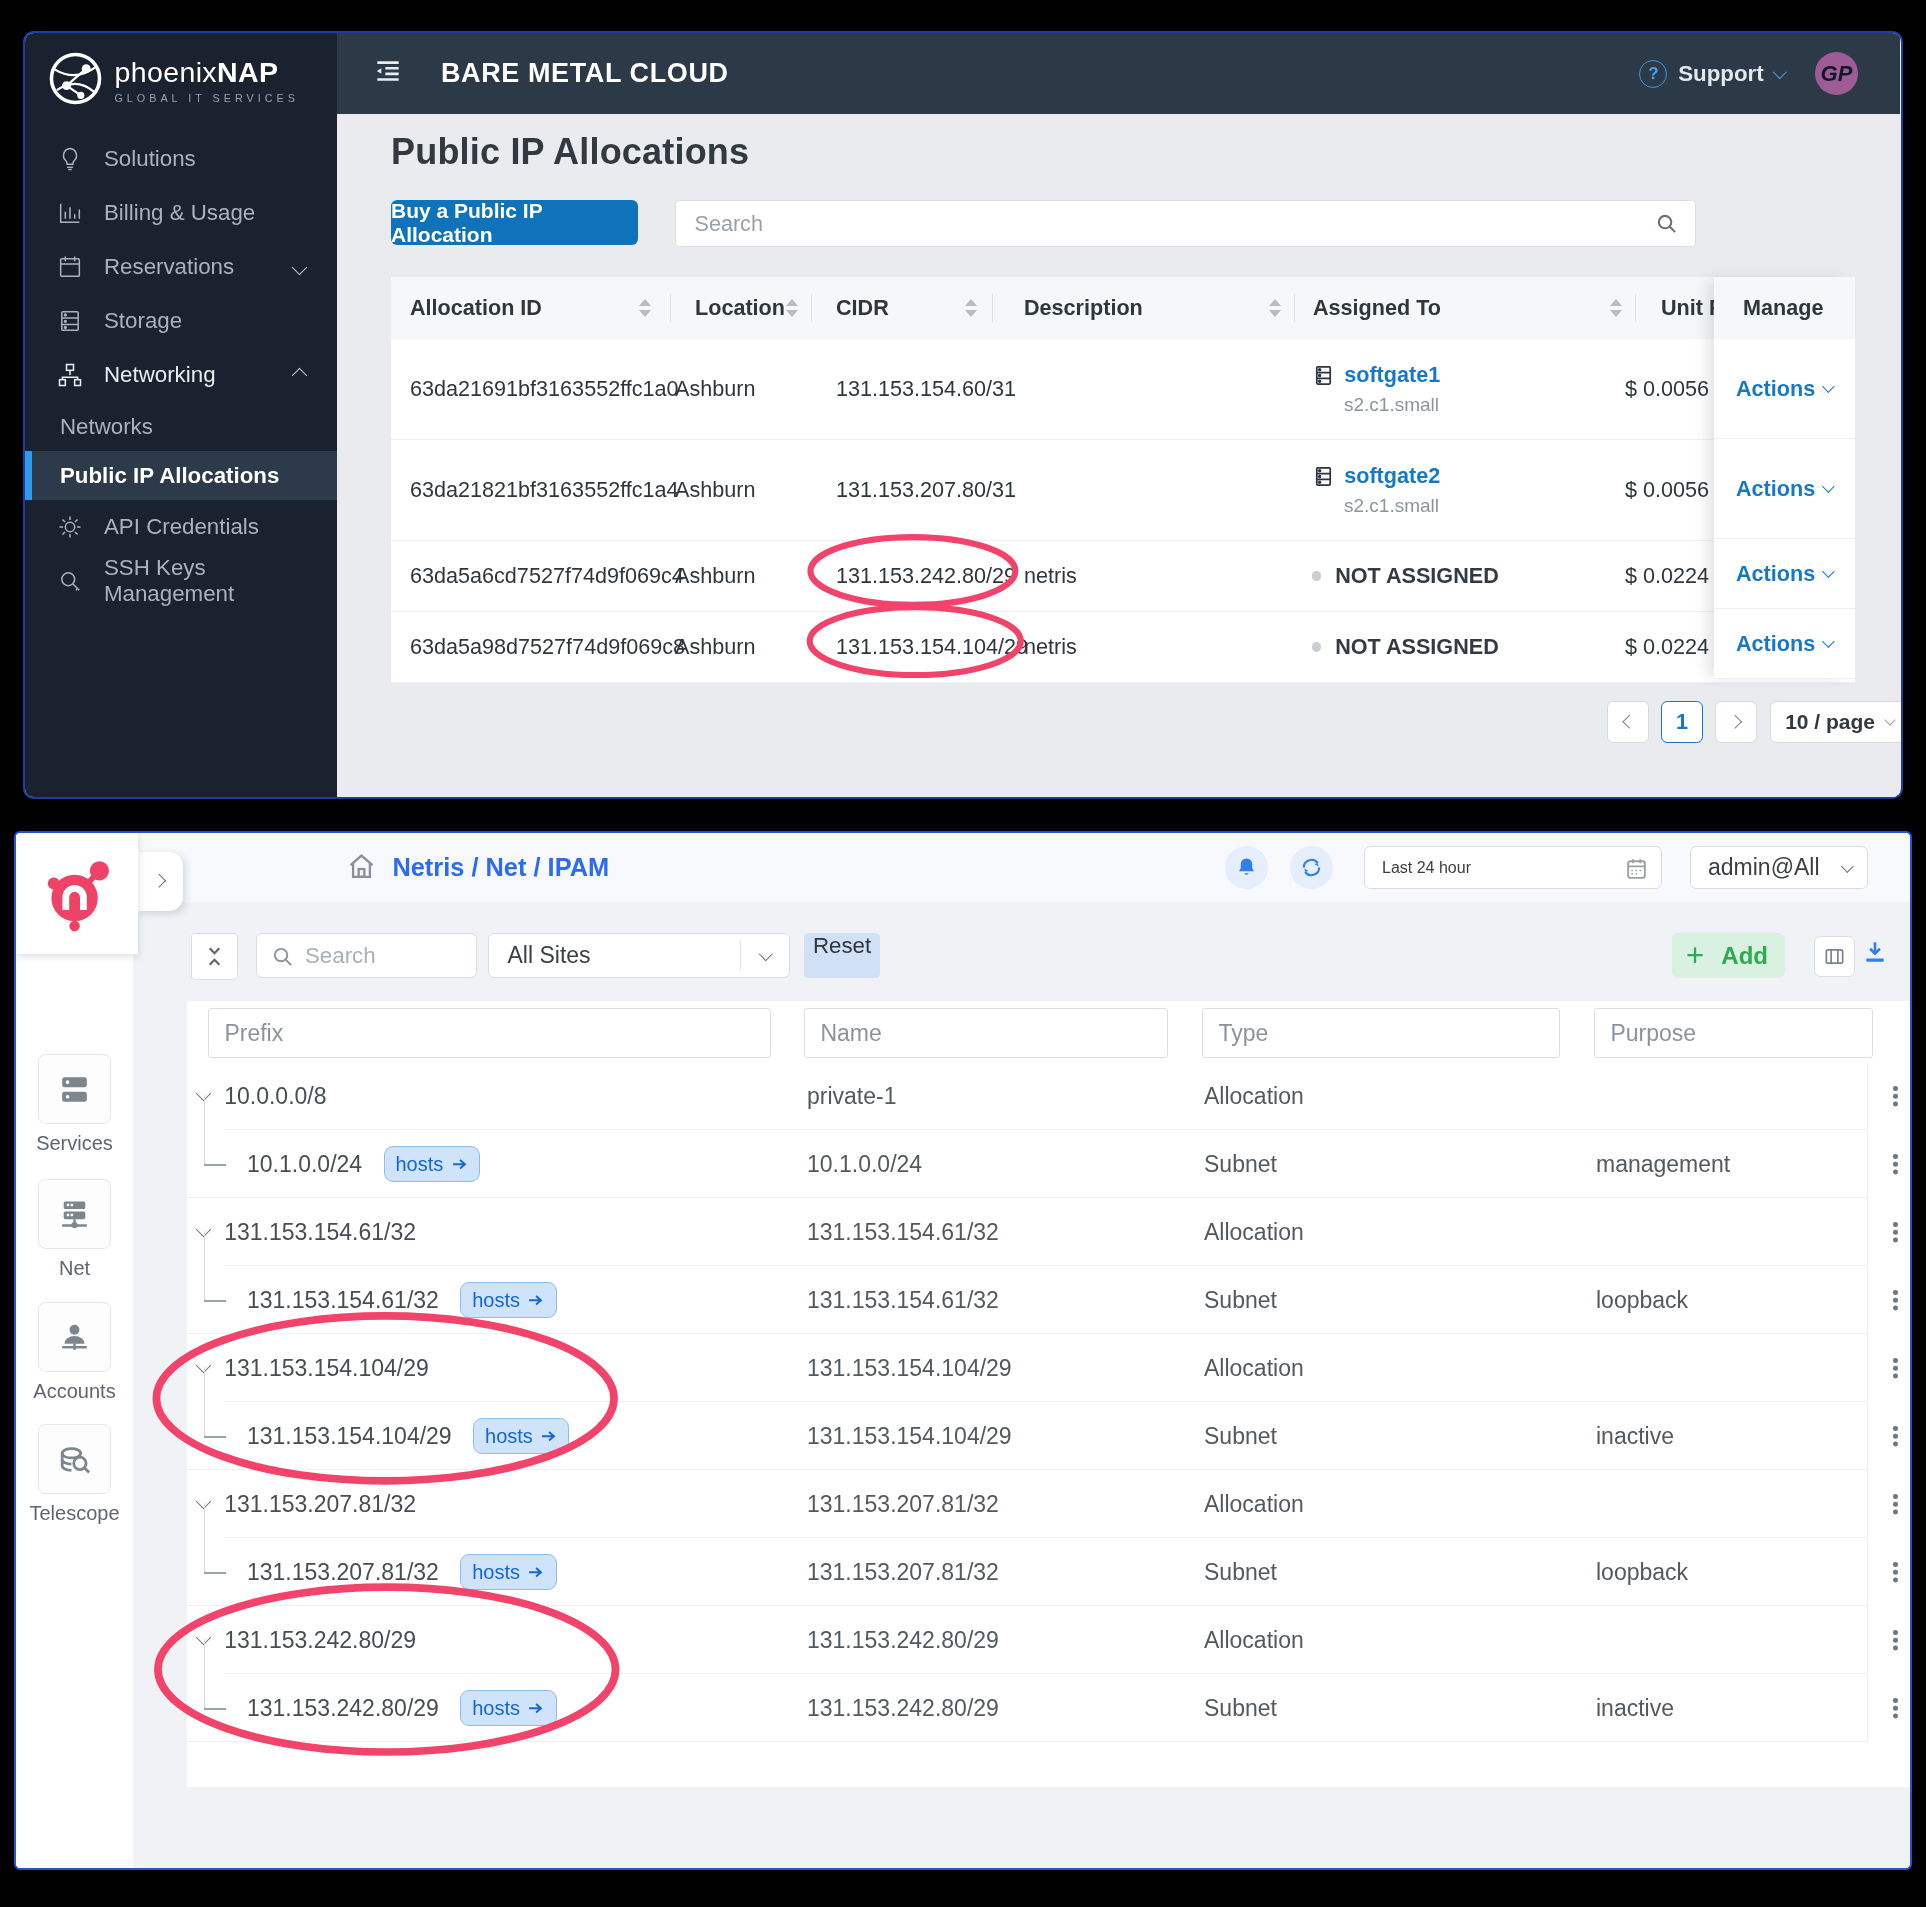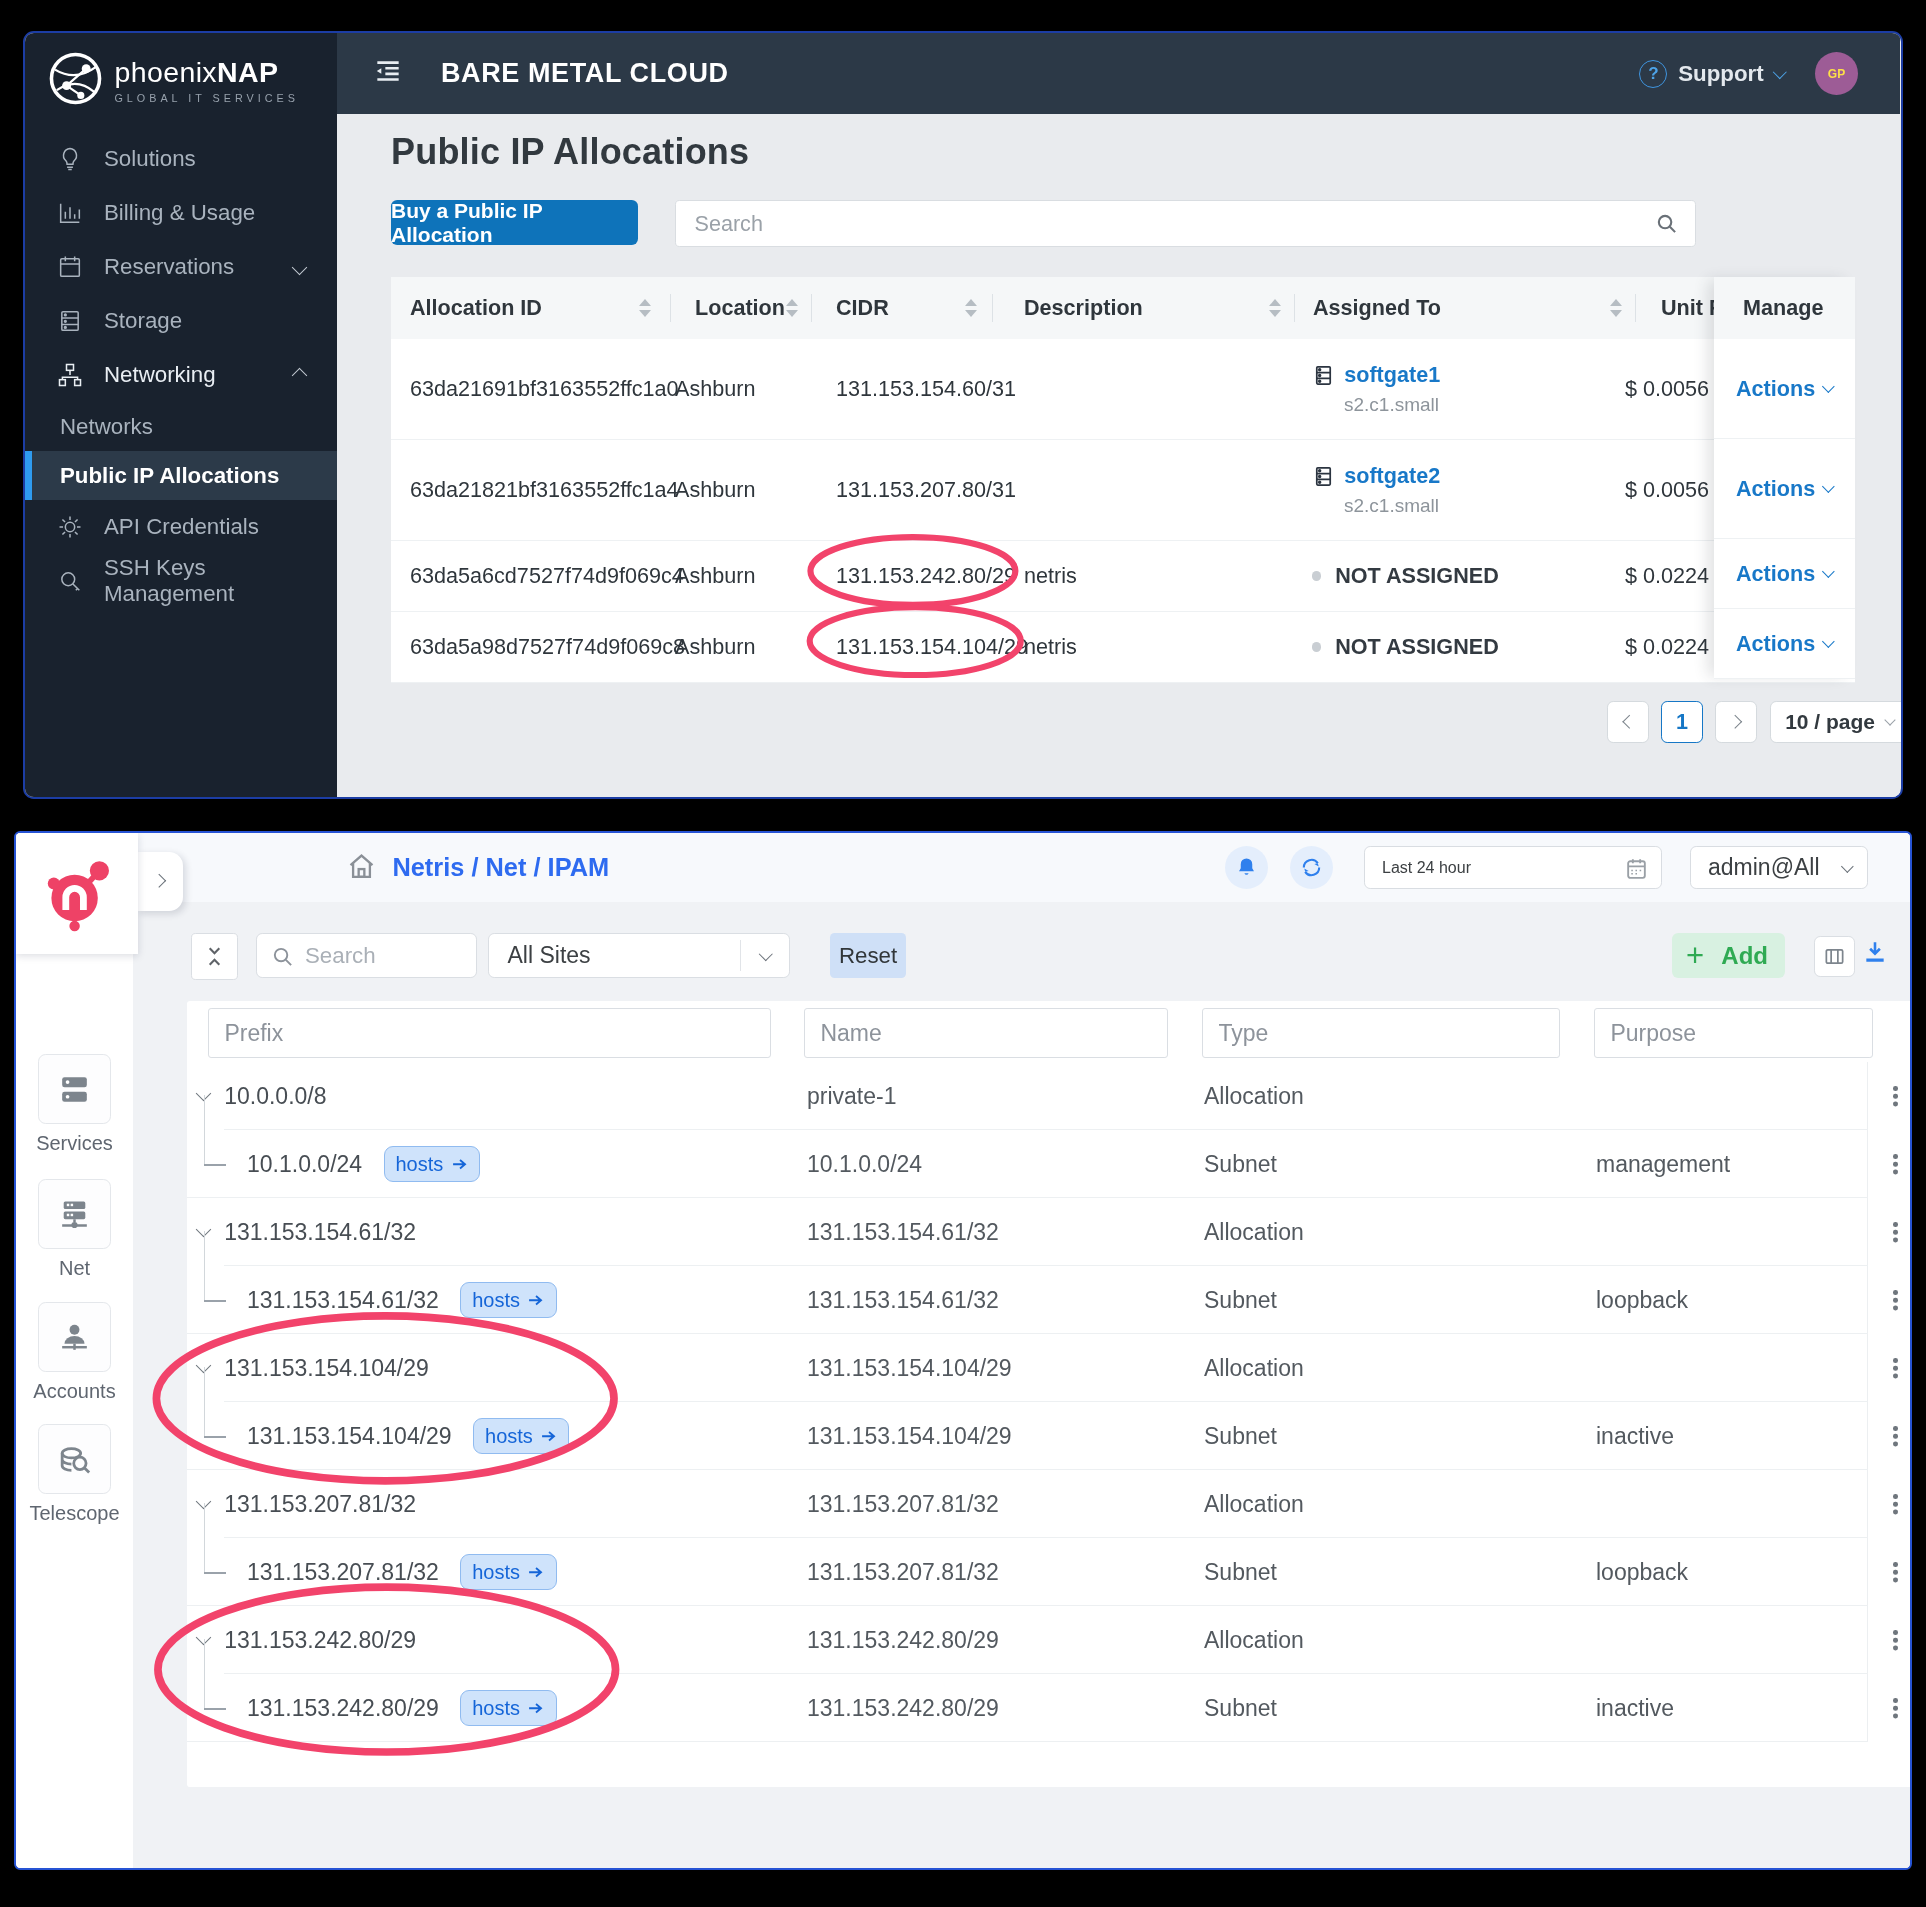--- a/index.html
+++ b/index.html
@@ -24,22 +24,22 @@
   .chev.up{transform:rotate(225deg);}
   .pnav-item .chev{position:absolute;right:32px;}
   #pnap-header{position:absolute;left:312px;top:0;width:1563px;height:81px;background:#2c3947;display:flex;align-items:center;}
   #pnap-header .collapse-ic{margin-left:35px;}
   #pnap-title{color:#fff;font-size:27px;font-weight:700;letter-spacing:0.6px;margin-left:37px;}
   #pnap-right{margin-left:auto;margin-right:42px;display:flex;align-items:center;gap:31px;}
   #support{display:flex;align-items:center;gap:10.8px;color:#e3e8ed;font-size:22.3px;font-weight:600;cursor:pointer;}
   #support .qmark{width:26px;height:26px;border:1.9px solid #3f95e0;border-radius:50%;color:#4da3e8;
     font-size:17px;display:flex;align-items:center;justify-content:center;font-weight:700;}
   #support .chev{border-color:#4da3e8;width:8.5px;height:8.5px;margin-top:-3.1px;}
-  #avatar{width:43px;height:43px;border-radius:50%;background:#9d5c96;color:#fde047;font-size:12px;font-weight:700;
-    display:flex;align-items:center;justify-content:center;cursor:pointer;}
+  #avatar{width:43px;height:43px;border-radius:50%;background:#9d5c96;color:#0f172a;font-size:22px;font-weight:700;
+    display:flex;align-items:center;justify-content:center;cursor:pointer;font-style:italic;}
   #pnap-content{position:absolute;left:312px;top:81px;width:1563px;bottom:0;background:#e9ebee;}
   #pnap-h1{position:absolute;left:54px;top:17px;font-size:36px;font-weight:800;color:#32393f;letter-spacing:0.2px;}
   #buy-btn{position:absolute;left:54px;top:86px;width:247px;height:45px;background:#0e73ba;border-radius:6.2px;
     color:#fff;font-size:21px;font-weight:700;display:flex;align-items:center;justify-content:center;cursor:pointer;}
   #pnap-search{position:absolute;left:338px;top:86px;width:1019px;height:45px;background:#fff;
     border:0.8px solid #d9dde1;border-radius:4.6px;}
   #pnap-search input{position:absolute;left:0;top:0;width:100%;height:100%;border:none;outline:none;background:transparent;
     font-size:21.6px;color:#444;padding:0 54px 0 18.5px;box-sizing:border-box;font-family:inherit;}
   #pnap-search input::placeholder{color:#9aa1a8;}
   #pnap-search .mag{position:absolute;right:17px;top:10.8px;}
@@ -122,21 +122,21 @@
   #nt-search input{position:absolute;left:0;top:0;width:100%;height:100%;border:none;outline:none;background:transparent;
     font-size:22.3px;color:#444;padding:0 9.2px 0 48px;box-sizing:border-box;font-family:inherit;}
   #nt-search input::placeholder{color:#aab0b7;}
   #nt-search .mag{position:absolute;left:14px;top:10.8px;}
   #nt-sites{position:absolute;left:355px;top:31px;width:302px;height:45px;background:#fff;border:0.8px solid #dadee3;
     border-radius:6.2px;box-sizing:border-box;display:flex;align-items:center;cursor:pointer;}
   #nt-sites .st-txt{font-size:23px;color:#3c4043;padding-left:18.5px;}
   #nt-sites .vline{position:absolute;right:48px;top:6.2px;bottom:6.2px;width:0.8px;background:#e1e4e8;}
   #nt-sites .chev{position:absolute;right:18.5px;width:8.5px;height:8.5px;border-color:#6b727a;margin-top:-3.1px;}
   #nt-reset{position:absolute;left:671px;top:31px;width:76px;height:45px;background:#cfe0f7;border-radius:4.6px;
-    display:flex;align-items:center;justify-content:center;font-size:22.3px;color:#313639;cursor:pointer;margin-left:26px;}
+    display:flex;align-items:flex-start;justify-content:center;font-size:22.3px;color:#313639;cursor:pointer;}
   #nt-add{position:absolute;left:1539px;top:31px;width:113px;height:45px;background:#d8f1e1;border-radius:6.2px;
     display:flex;align-items:center;cursor:pointer;}
   #nt-add .plus{color:#2faa53;font-size:31px;font-weight:500;margin-left:14px;line-height:0;}
   #nt-add .addlbl{color:#2faa53;font-size:24px;font-weight:700;margin-left:auto;margin-right:17px;}
   #nt-cols{position:absolute;left:1681px;top:34px;width:39px;height:39px;background:#fff;border:0.8px solid #dadee3;
     border-radius:6.2px;display:flex;align-items:center;justify-content:center;cursor:pointer;}
   #nt-dl{position:absolute;left:1729px;top:37px;cursor:pointer;}
   
   #ntable{position:absolute;left:54px;top:99px;width:1726px;height:786px;background:#fff;border-radius:3.1px;}
   .ftr{position:absolute;top:7px;height:50px;background:#fff;border:0.8px solid #dadee3;border-radius:3.1px;box-sizing:border-box;}

